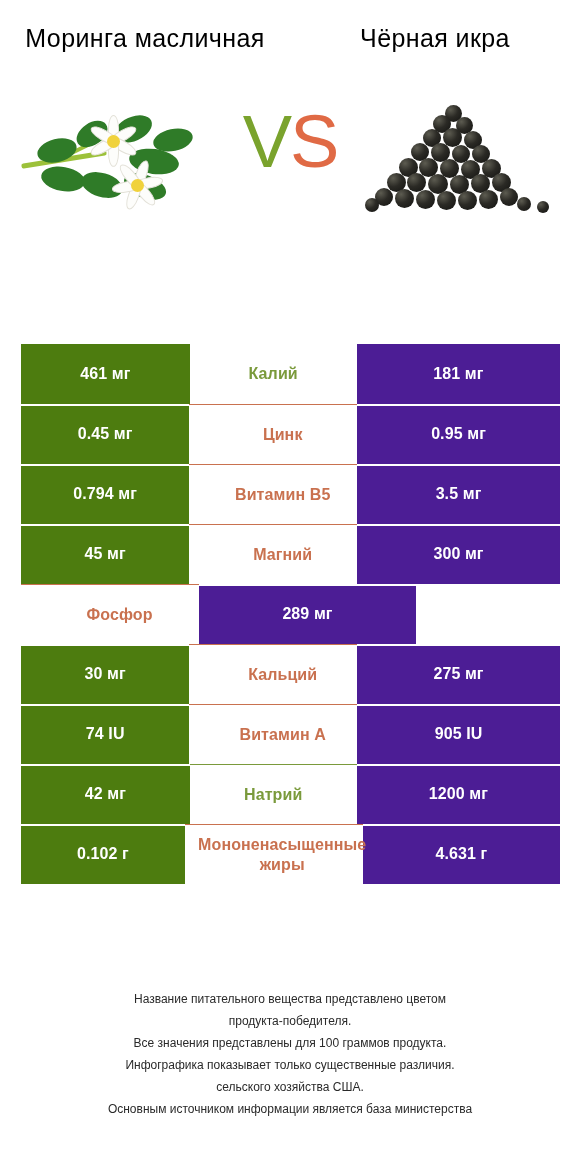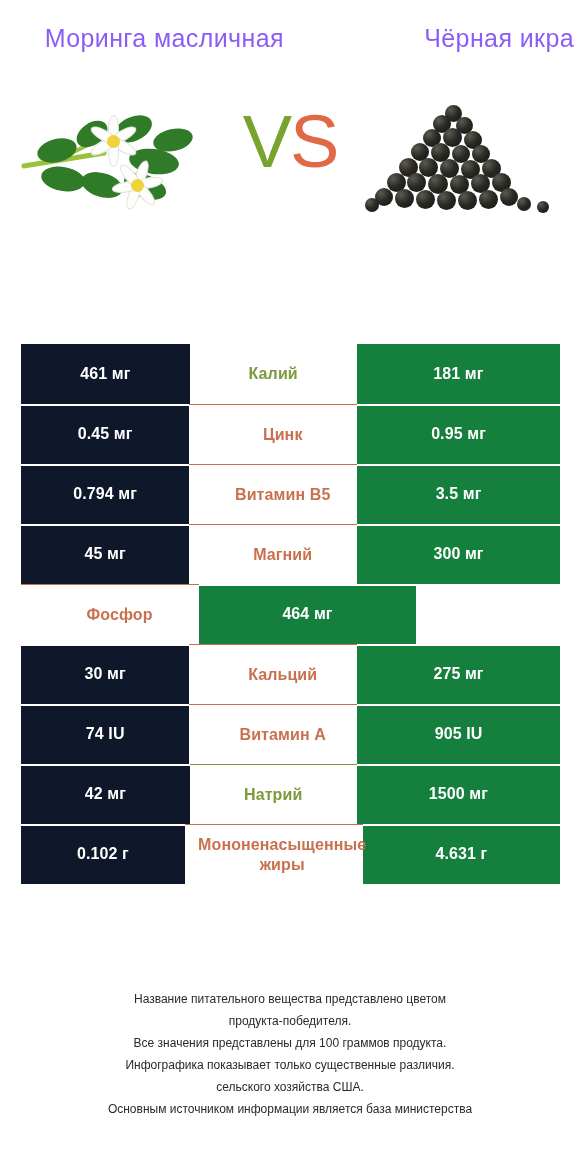--- a/index.html
+++ b/index.html
@@ -15,26 +15,26 @@
     position: relative;
   }
 
   
   .headers {
     display: flex;
     padding-top: 22px;
   }
   .head-col {
     width: 50%;
-    text-align: right;
+    text-align: center;
     font-size: 25px;
     line-height: 33px;
     letter-spacing: 0.4px;
     font-weight: 400;
-    color: #8b5cf6;
+    color: #000000;
     padding: 0 6px;
   }
 
   
   .hero {
     position: relative;
     height: 190px;
     margin-top: 12px;
   }
   .hero-item {
@@ -118,23 +118,23 @@
   .cell {
     display: flex;
     align-items: center;
     justify-content: center;
     text-align: center;
     font-size: 16px;
     line-height: 20px;
     font-weight: 700;
     letter-spacing: 0.1px;
   }
-  .cell-left  { width: 180px; color: #ffffff; background: #0f172a; }
+  .cell-left  { width: 180px; color: #ffffff; background: #4d7c0f; }
   .cell-mid   { width: 178px; background: #ffffff; position: relative; z-index: 1; }
-  .cell-right { width: 217px; color: #ffffff; background: #15803d; }
+  .cell-right { width: 217px; color: #ffffff; background: #4c1d95; }
 
   
   .row + .row .cell-left::before,
   .row + .row .cell-right::before {
     content: "";
     position: absolute;
     left: 0; right: 0; top: 0;
     height: 2px;
     background: #ffffff;
   }
@@ -288,21 +288,21 @@
     <div class="cell cell-mid win-right">
         <span class="mid-inner">Магний</span>
       </div>
     <div class="cell cell-right">300 мг</div>
   </div>
 
   <div class="row">
     <div class="cell cell-mid win-right">
         <span class="mid-inner">Фосфор</span>
       </div>
-    <div class="cell cell-right">464 мг</div>
+    <div class="cell cell-right">289 мг</div>
   </div>
 
   <div class="row">
     <div class="cell cell-left">30 мг</div>
     <div class="cell cell-mid win-right">
         <span class="mid-inner">Кальций</span>
       </div>
     <div class="cell cell-right">275 мг</div>
   </div>
 
@@ -313,21 +313,21 @@
       </div>
     <div class="cell cell-right">905 IU</div>
   </div>
 
 
   <div class="row">
     <div class="cell cell-left">42 мг</div>
     <div class="cell cell-mid win-left">
         <span class="mid-inner">Натрий</span>
       </div>
-    <div class="cell cell-right">1500 мг</div>
+    <div class="cell cell-right">1200 мг</div>
   </div>
 
   <div class="row">
     <div class="cell cell-left">0.102 г</div>
     <div class="cell cell-mid win-right overflow">
         <span class="mid-inner wrap">Мононенасыщенные жиры</span>
       </div>
     <div class="cell cell-right">4.631 г</div>
   </div>
 </div>

